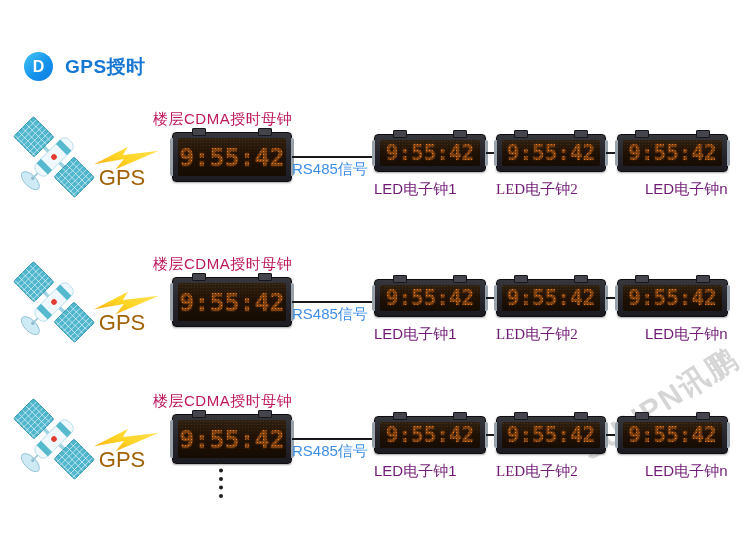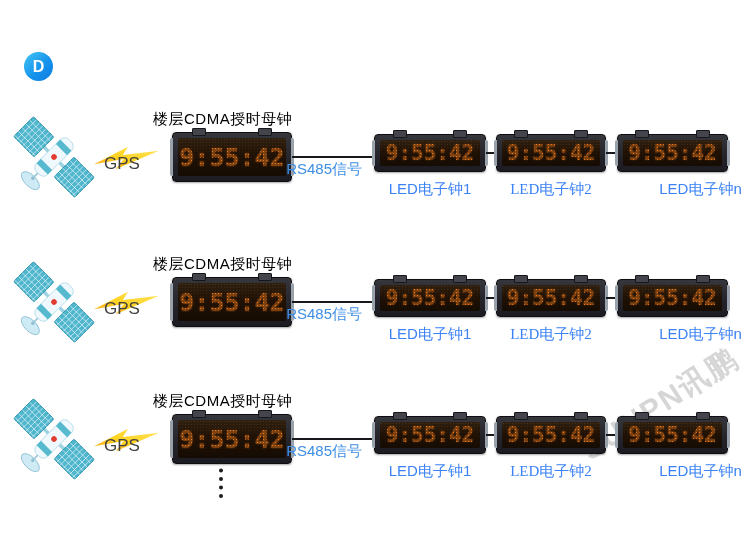--- a/index.html
+++ b/index.html
@@ -13,23 +13,23 @@
     background:linear-gradient(135deg,#45c7f4 0%,#1693ec 55%,#0b7ce2 100%);
     color:#fff;font-size:16px;font-weight:700;display:flex;align-items:center;justify-content:center;}
   .title{font-size:19px;color:#1677d2;font-weight:600;letter-spacing:.5px;}
 
   
   .row{position:absolute;left:0;width:750px;height:120px;z-index:2;}
   .row1{top:104px;} .row2{top:249px;} .row3{top:386px;}
 
   .sat{position:absolute;left:10px;top:2px;width:88px;height:102px;}
   .bolt{position:absolute;left:93px;top:39px;width:68px;height:28px;}
-  .gps{position:absolute;left:93px;top:50px;width:58px;text-align:center;
-    font-size:17px;color:#404040;}
-  .mlabel{position:absolute;left:153px;top:6px;font-size:15px;color:#000000;letter-spacing:.5px;}
+  .gps{position:absolute;left:93px;top:61px;width:58px;text-align:center;
+    font-size:22px;color:#a16207;}
+  .mlabel{position:absolute;left:153px;top:6px;font-size:15px;color:#be185d;letter-spacing:.5px;}
 
   
   .clock{position:absolute;background:linear-gradient(180deg,#36363d 0%,#232329 60%,#1b1b21 100%);
     border:1px solid #0e0e12;border-radius:4px;box-sizing:border-box;
     box-shadow:0 1px 2px rgba(0,0,0,.35);}
   .clock.master{left:172px;top:28px;width:120px;height:50px;}
   .clock.led1{left:374px;top:30px;width:112px;height:38px;}
   .clock.led2{left:496px;top:30px;width:110px;height:38px;}
   .clock.led3{left:617px;top:30px;width:111px;height:38px;}
   .tab{position:absolute;top:-5px;width:12px;height:6px;background:#44444c;
@@ -47,23 +47,23 @@
   .time{font-family:"DejaVu Sans Mono","Liberation Mono",monospace;font-weight:700;
     color:#e8781e;text-shadow:0 0 2px rgba(204,94,10,.85);letter-spacing:0;}
   .master .time{font-size:25px;}
   .led .time{font-size:21px;}
 
   
   .wire{position:absolute;height:2px;background:#17171c;}
   .wire.main{left:292px;top:52px;width:82px;}
   .wire.w12{left:486px;top:48px;width:10px;}
   .wire.w23{left:606px;top:48px;width:11px;}
-  .rs485{position:absolute;left:280px;top:56px;width:82px;text-align:right;
+  .rs485{position:absolute;left:292px;top:56px;width:82px;text-align:left;
     font-size:15px;color:#3e8ee4;}
-  .llabel{position:absolute;top:76px;text-align:center;font-size:15px;color:#3b82f6;}
+  .llabel{position:absolute;top:76px;text-align:left;font-size:15px;color:#701a75;}
   .llabel.p1{left:374px;width:112px;}
   .llabel.p2{left:496px;width:110px;font-family:Liberation Serif, serif;}
   .llabel.p3{left:645px;width:111px;}
 
   .dots{position:absolute;left:219px;top:74px;height:38px;width:0;
     border-left:4px dotted #1c1c1c;}
 
   .watermark{position:absolute;left:538px;top:384px;width:244px;text-align:center;
     transform:rotate(-33deg);font-size:30px;font-weight:700;color:#d6d6d6;
     letter-spacing:2px;z-index:1;white-space:nowrap;}
@@ -76,20 +76,21 @@
     <linearGradient id="boltGrad" x1="0" y1="1" x2="1" y2="0">
       <stop offset="0" stop-color="#f6a31f"></stop>
       <stop offset=".45" stop-color="#ffd321"></stop>
       <stop offset="1" stop-color="#ffe45c"></stop>
     </linearGradient>
   </defs>
 </svg>
 
 <div class="header">
   <span class="badge">D</span>
+  <span class="title">GPS授时</span>
 </div>
 
 <div class="watermark">SUNPN讯鹏</div>
 
 <div class="row row1">
   <svg class="sat" viewBox="0 0 100 100">
     <g transform="rotate(45 50 50)">
       <rect x="28" y="48" width="44" height="4" fill="#9fd3e2"></rect>
       <rect x="1" y="34" width="33" height="32" rx="2" fill="#4fb6cd" stroke="#2f93ab" stroke-width="1"></rect>
       <path d="M6 34v32M11 34v32M16 34v32M21 34v32M26 34v32M31 34v32M1 40h33M1 46h33M1 52h33M1 58h33M1 64h33" stroke="#e8f7fb" stroke-width="1" opacity=".75" fill="none"></path>

